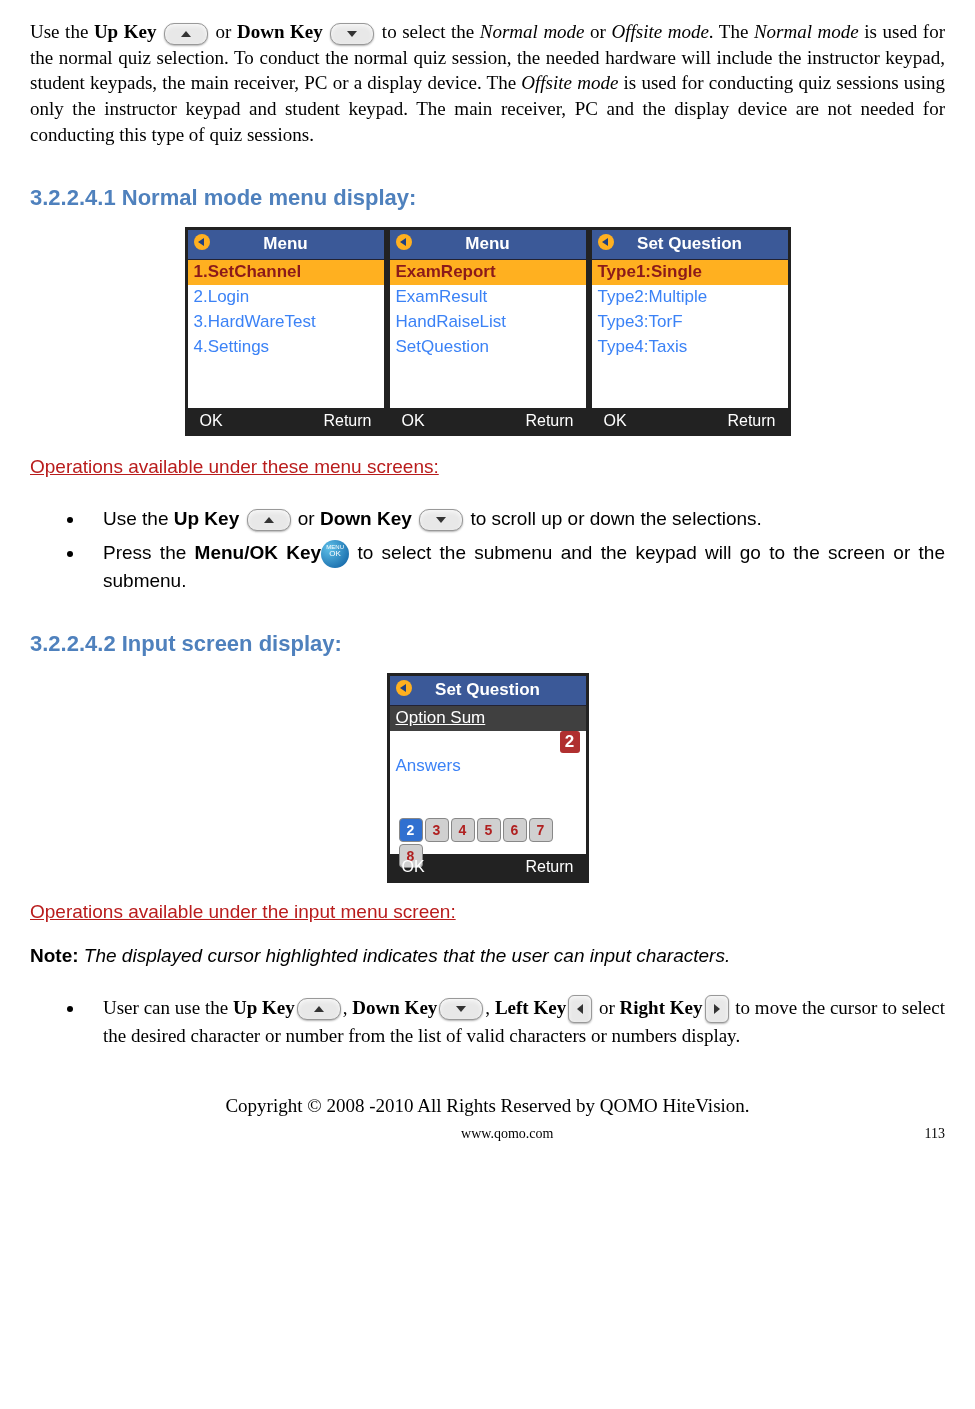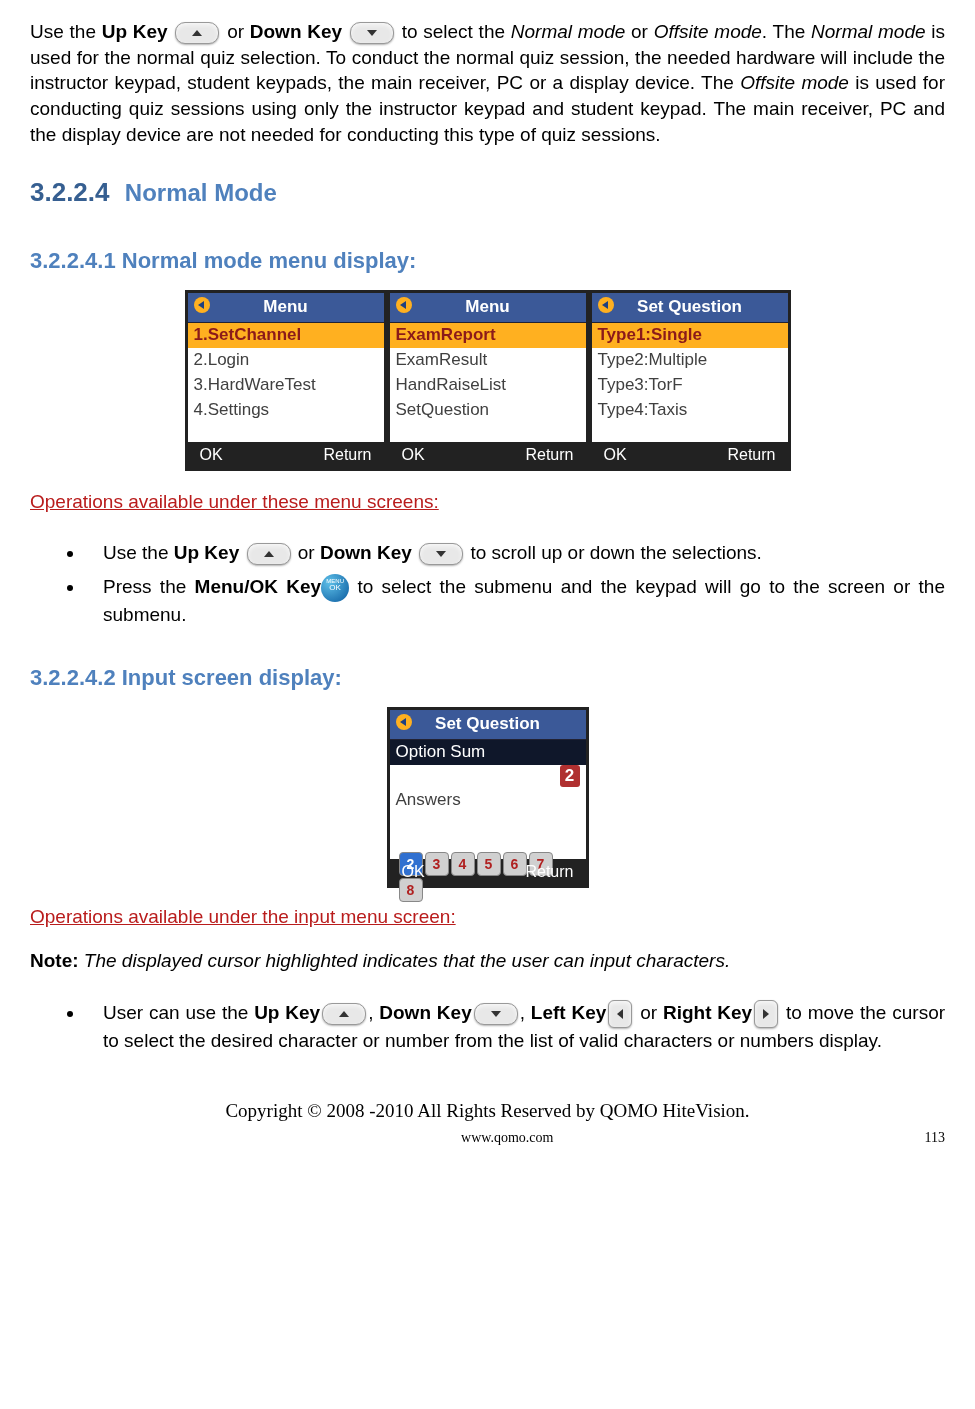--- a/index.html
+++ b/index.html
@@ -10,20 +10,21 @@
     padding: 0;
     box-sizing: border-box;
     line-height: 1.35;
     color: #000;
   }
   .page {
     padding: 0 30px 0 30px;
   }
   .justify {
     text-align: justify;
+    font-family: Liberation Serif, serif;
   }
   .bold { font-weight: bold; }
   .italic { font-style: italic; }
   .h-num {
     color: #365F91;
     font-weight: bold;
     font-size: 26px;
   }
   .h-title {
     color: #4F81BD;
@@ -132,35 +133,36 @@
   }
   .device .titlebar .back-icon::before{
     content:"";
     border-top:4px solid transparent;
     border-bottom:4px solid transparent;
     border-right:6px solid #204080;
     display:block;
     margin-left:-2px;
   }
   .device .body {
-    height: 119px;
+    height: 148px;
     padding: 0;
   }
   .device .row {
     padding: 1px 6px;
-    color: #404040;
+    color: #3b82f6;
   }
   .device .row.sel {
     background: #ffb020;
     color: #8b1a1a;
     font-weight: bold;
   }
   .device .row.highlight-blue {
-    background: #0f172a;
+    background: #404040;
     color: #fff;
+    text-decoration: underline;
   }
   .device .soft {
     background: #222;
     color: #fff;
     display: flex;
     justify-content: space-between;
     padding: 2px 12px;
     font-size: 16px;
   }
   .center-screen {
@@ -212,24 +214,20 @@
 <div class="page">
 
   <p class="justify">
     <span>Use the </span><span class="bold">Up Key</span>
     <span class="key-btn"><span class="arrow up"></span></span>
     <span> or </span><span class="bold">Down Key</span>
     <span class="key-btn"><span class="arrow down"></span></span>
     <span> to select the </span><span class="italic">Normal mode</span><span> or </span><span class="italic">Offsite mode</span><span>. The <span class="italic">Normal mode</span> is used for the normal quiz selection. To conduct the normal quiz session, the needed hardware will include the instructor keypad, student keypads, the main receiver, PC or a display device. The <span class="italic">Offsite mode</span> is used for conducting quiz sessions using only the instructor keypad and student keypad. The main receiver, PC and the display device are not needed for conducting this type of quiz sessions.</span>
   </p>
 
-  <div class="heading-row">
-    <span class="h-num">3.2.2.4</span>
-    <span class="h-title">Normal Mode</span>
-  </div>
 
   <div class="h-sub">3.2.2.4.1  Normal mode menu display:</div>
 
   <div class="screens-row" id="screens-row">
       <div class="device">
         <div class="titlebar"><span class="back-icon"></span><span>Menu</span></div>
         <div class="body">
           <div class="row sel">1.SetChannel</div>
           <div class="row">2.Login</div>
           <div class="row">3.HardWareTest</div>

